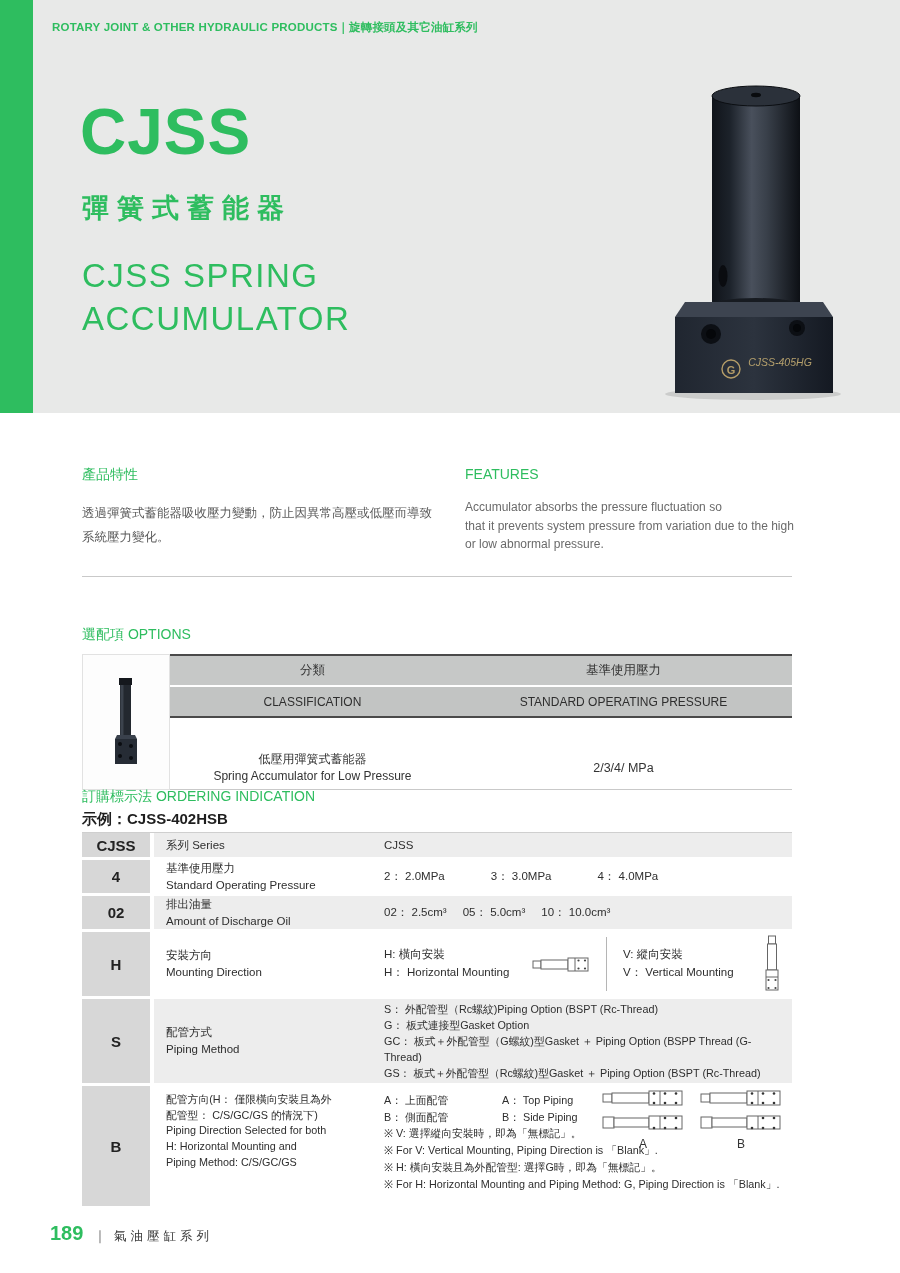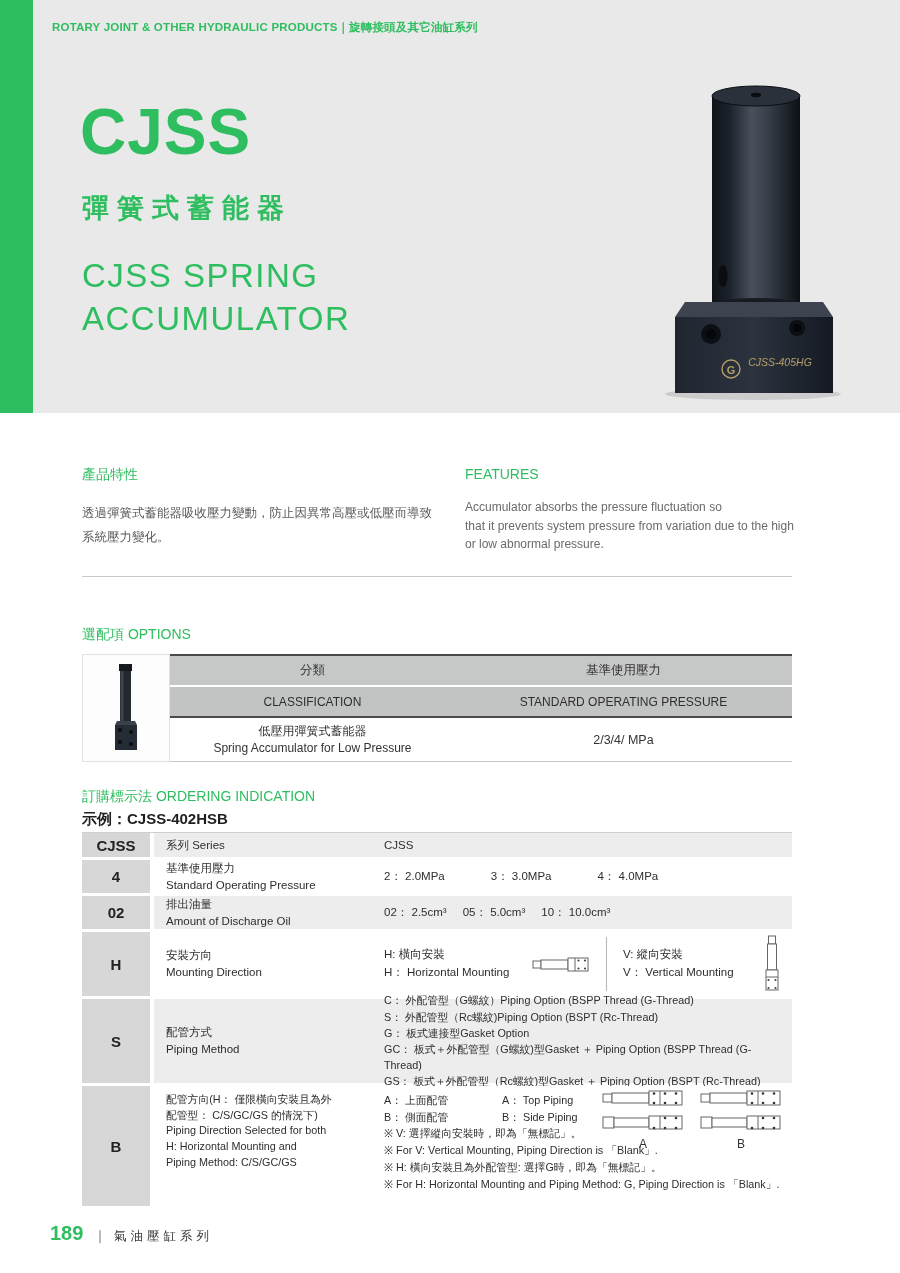--- a/index.html
+++ b/index.html
@@ -29,21 +29,21 @@
 
   
   .options-head { position:absolute; left:82px; top:626px; }
   .options-table { position:absolute; left:82px; top:654px; width:710px; display:flex; }
   .opt-img-cell { width:88px; background:#fdfdfd; border:1px solid #e2e2e2; display:flex;
                   align-items:center; justify-content:center; }
   .opt-right { flex:1; border-top:2px solid #4a4a4a; }
   .opt-row { display:flex; }
   .opt-row.hdr-zh { background:#c6c8c7; height:29px; }
   .opt-row.hdr-en { background:#c2c4c3; height:31px; margin-top:2px; border-bottom:2px solid #4a4a4a; }
-  .opt-row.data { background:#ffffff; height:44px; border-bottom:1px solid #c9c9c9; }
+  .opt-row.data { background:#ffffff; height:44px; border-bottom:1px solid #c9c9c9;margin-top:28px; }
   .opt-c1 { width:45.8%; display:flex; align-items:center; justify-content:center; text-align:center; }
   .opt-c2 { width:54.2%; display:flex; align-items:center; justify-content:center; text-align:center; }
   .opt-row.hdr-zh .opt-c1, .opt-row.hdr-zh .opt-c2 { font-size:12.5px; color:#333; }
   .opt-row.hdr-en .opt-c1, .opt-row.hdr-en .opt-c2 { font-size:12px; color:#2e2e2e; }
   .opt-class { font-size:12px; color:#333; line-height:1.35; text-align:center; }
   .opt-press { font-size:12.5px; color:#333; }
 
   
   .ordering-head { position:absolute; left:82px; top:788px; }
   .ordering-example { position:absolute; left:82px; top:810px; font-size:15px; font-weight:bold; color:#1e1e1e; }
@@ -269,21 +269,20 @@
         </div>
       </div>
     </div>
 
     <div class="ord-row row-h5">
       <div class="ord-code">S</div>
       <div class="ord-body light">
         <div class="ord-desc">配管方式
 Piping Method</div>
         <div class="ord-content s-lines">
-          <div>C： 外配管型（G螺紋）Piping Option (BSPP Thread (G-Thread)</div>
           <div>S： 外配管型（Rc螺紋)Piping Option (BSPT (Rc-Thread)</div>
           <div>G： 板式連接型Gasket Option</div>
           <div>GC： 板式＋外配管型（G螺紋)型Gasket ＋ Piping Option (BSPP Thread (G-Thread)</div>
           <div>GS： 板式＋外配管型（Rc螺紋)型Gasket ＋ Piping Option (BSPT (Rc-Thread)</div>
         </div>
       </div>
     </div>
 
     <div class="ord-row row-h6">
       <div class="ord-code">B</div>

